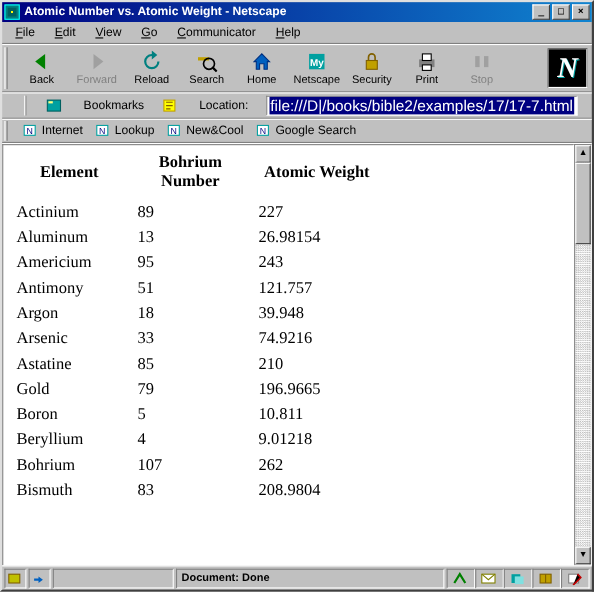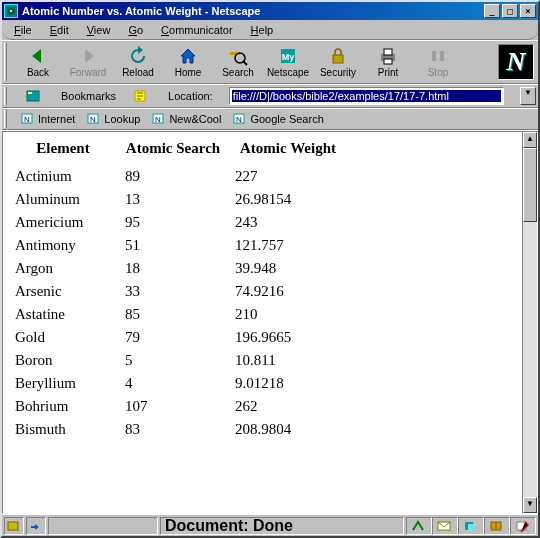--- a/index.html
+++ b/index.html
@@ -60,21 +60,20 @@
     color: #000;
     font-family: "Marlett", monospace;
   }
   .menubar {
     height: 20px;
     display: flex;
     align-items: center;
     padding: 0 4px;
     gap: 2px;
     border-bottom: 1px solid #808080;
-    border-radius: 10px;
   }
   .menubar span {
     padding: 2px 8px;
     cursor: default;
   }
   .menubar span u { text-decoration: underline; }
   .toolbar {
     height: 44px;
     border-top: 1px solid #fff;
     border-bottom: 1px solid #808080;
@@ -118,21 +117,21 @@
     color: #fff; font-family: "Times New Roman", serif;
     font-weight: bold; font-size: 26px; font-style: italic;
     text-shadow: 1px 1px 0 #00a0a0;
   }
   .locbar {
     height: 24px;
     border-top: 1px solid #fff;
     border-bottom: 1px solid #808080;
     display: flex;
     align-items: center;
-    padding: 0 2px;
+    padding: 0 20px;
     gap: 16px;
   }
   .locbar .gripper, .linkbar .gripper {
     width: 3px; height: 18px;
     border-left: 1px solid #fff;
     border-right: 1px solid #808080;
     margin-right: 2px;
   }
   .bmico {
     width: 18px; height: 16px;
@@ -140,21 +139,21 @@
     margin-right: 2px;
   }
   .loclab { font-size: 11px; }
   .locinput {
     flex: 1;
     height: 18px;
     background: #fff;
     border: 1px solid;
     border-color: #808080 #fff #fff #808080;
     padding: 0 2px;
-    font-size: 11px;
+    font-size: 14px;
     font-family: inherit;
     display: flex; align-items: center;
   }
   .locinput .selected {
     background: #000080; color: #fff;
     padding: 0 1px;
     flex: 1;
     white-space: nowrap;
     overflow: hidden;
   }
@@ -256,21 +255,21 @@
     padding: 0 2px;
     gap: 2px;
   }
   .statusbar .cell {
     height: 18px;
     border: 1px solid;
     border-color: #808080 #fff #fff #808080;
     display: flex;
     align-items: center;
     padding: 0 4px;
-    font-size: 16px;
+    font-size: 10px;
   }
   .statusbar .cell.small { width: 20px; justify-content: center; padding: 0;}
   .statusbar .cell.msg { flex: 1; font-weight: bold;}
   .statusbar .tail { display:flex; gap: 0;}
   .statusbar .tail .cell { width: 26px; }
   .sicon { width: 14px; height: 12px; }
 </style>
 </head>
 <body>
 
@@ -316,34 +315,34 @@
       <span class="ticon">
           <svg viewBox="0 0 20 20">
             <path d="M10 3 a7 7 0 1 0 7 7 h-2 a5 5 0 1 1 -5 -5 v3 l5 -4 -5 -4 z" fill="#008080"></path>
           </svg>
         </span>
       <span>Reload</span>
     </div>
     <div class="tbtn">
       <span class="ticon">
           <svg viewBox="0 0 20 20">
-            <path d="M3 10 L10 3 L17 10 L15 10 L15 17 L12 17 L12 12 L8 12 L8 17 L5 17 L5 10 Z" fill="#0060c0" stroke="#003080"></path>
-          </svg>
-        </span>
-      <span>Home</span>
-    </div>
-    <div class="tbtn">
-      <span class="ticon">
-          <svg viewBox="0 0 20 20">
             <rect x="2" y="6" width="10" height="3" fill="#c0a000"></rect>
             <circle cx="12" cy="12" r="5" fill="none" stroke="#000" stroke-width="1.5"></circle>
             <line x1="15" y1="15" x2="19" y2="19" stroke="#000" stroke-width="2"></line>
           </svg>
         </span>
       <span>Search</span>
+    </div>
+    <div class="tbtn">
+      <span class="ticon">
+          <svg viewBox="0 0 20 20">
+            <path d="M3 10 L10 3 L17 10 L15 10 L15 17 L12 17 L12 12 L8 12 L8 17 L5 17 L5 10 Z" fill="#0060c0" stroke="#003080"></path>
+          </svg>
+        </span>
+      <span>Home</span>
     </div>
     <div class="tbtn">
       <span class="ticon">
           <svg viewBox="0 0 20 20">
             <rect x="3" y="3" width="14" height="14" fill="#00a0a0"></rect>
             <text x="10" y="14" font-size="9" text-anchor="middle" fill="#fff" font-weight="bold">My</text>
           </svg>
         </span>
       <span>Netscape</span>
     </div>
@@ -442,21 +441,21 @@
       <span>Google Search</span>
     </span>
   </div>
 
   <div class="content-wrap">
     <div class="content">
       <table class="dtable">
         <thead>
           <tr>
             <th class="c0">Element</th>
-            <th class="c1">Atomic Search</th>
+            <th class="c1">Bohrium Number</th>
             <th class="c2">Atomic Weight</th>
           </tr>
         </thead>
         <tbody id="tablebody">
             <tr>
               <td class="c0">Actinium</td>
               <td class="c1">89</td>
               <td class="c2">227</td>
             </tr>
             <tr>

